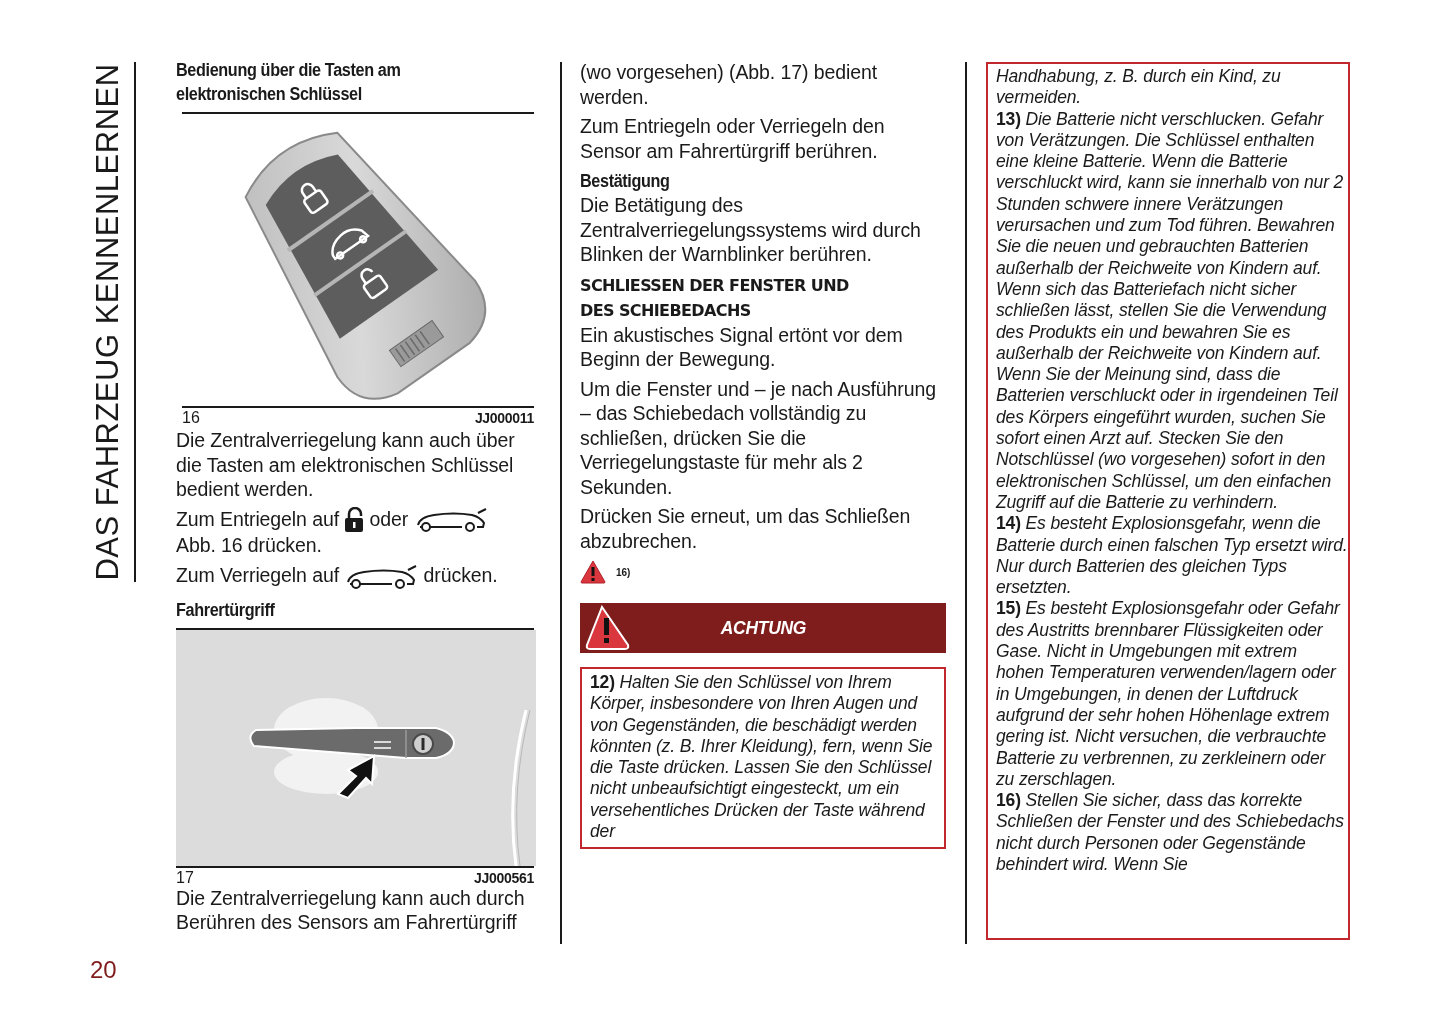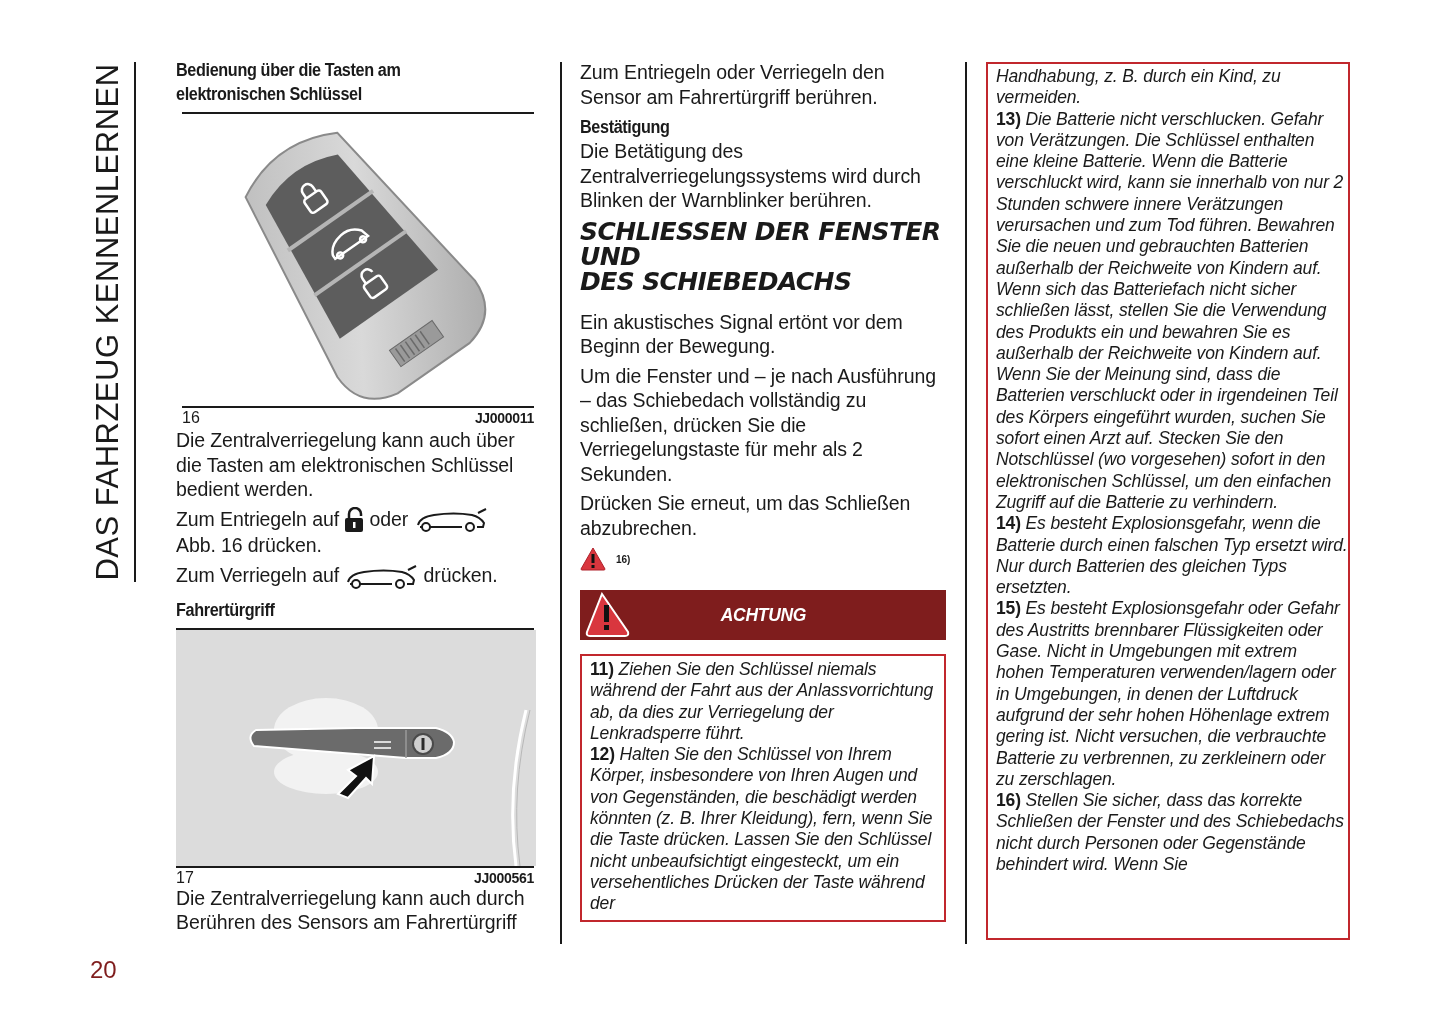--- a/index.html
+++ b/index.html
@@ -21,21 +21,21 @@
 
   .subhead { font-family:"Liberation Sans", sans-serif; font-weight:bold; font-size:18px; line-height:24px; letter-spacing:-0.4px; transform:scaleX(0.9); transform-origin:left; white-space:nowrap; }
   .body { font-size:19.5px; line-height:24.5px; letter-spacing:-0.1px; }
   .body p { margin:0 0 5px 0; }
 
   .fig-frame { position:relative; border-top:2px solid #1a1a1a; border-bottom:2px solid #1a1a1a; }
   .fig-caption { display:flex; justify-content:space-between; align-items:flex-end; height:16px; margin-top:2px; }
   .fig-caption .num { font-size:16px; line-height:16px; }
   .fig-caption .code { font-size:14px; font-weight:bold; letter-spacing:-0.3px; }
 
-  .heading-big { font-family:"DejaVu Sans", sans-serif; font-weight:bold; font-size:25px; line-height:25px; letter-spacing:-0.6px; margin:6px 0 16px 0;font-style:italic; }
+  .heading-big { font-family:"DejaVu Sans", sans-serif; font-weight:bold; font-size:16px; line-height:25px; letter-spacing:-0.6px; margin:6px 0 0 0; }
 
   .warn-ref { display:flex; align-items:center; gap:10px; margin-top:6px; height:26px; }
   .warn-ref .ref { font-size:10px; font-weight:bold; }
 
   .achtung-bar { margin-top:18px; height:50px; background:#7f1d1d; position:relative; display:flex; align-items:center; justify-content:center; }
   .achtung-bar .label { color:#ffffff; font-weight:bold; font-style:italic; font-size:19px; letter-spacing:-0.3px; transform:scaleX(0.92); }
   .achtung-bar .icon { position:absolute; left:2px; top:2px; }
 
   .redbox { border:2px solid #c1272d; padding:3px 0 5px 8px; font-size:17.5px; line-height:21.3px; font-style:italic; letter-spacing:-0.15px; }
   .redbox .item-num { font-style:normal; font-weight:bold; }
@@ -154,20 +154,21 @@
     <span class="num">17</span>
     <span class="code">JJ000561</span>
   </div>
   <div class="body">
     <p>Die Zentralverriegelung kann auch durch Berühren des Sensors am Fahrertürgriff</p>
   </div>
 </div>
 
 <div class="col col2">
   <div class="body">
+    <p>(wo vorgesehen) (Abb. 17) bedient werden.</p>
     <p>Zum Entriegeln oder Verriegeln den Sensor am Fahrertürgriff berühren.</p>
   </div>
   <div class="subhead" style="margin-top:6px;">Bestätigung</div>
   <div class="body">
     <p>Die Betätigung des Zentralverriegelungssystems wird durch Blinken der Warnblinker berühren.</p>
   </div>
   <div class="heading-big">
     <div>SCHLIESSEN DER FENSTER UND</div>
     <div>DES SCHIEBEDACHS</div>
   </div>
@@ -189,24 +190,20 @@
     <svg class="icon" width="50" height="46" viewBox="0 0 50 46">
       <path d="M20,2 L46,40 Q47,44 43,44 L8,44 Q4,44 5,40 Z" fill="#d9363e" stroke="#ffffff" stroke-width="2"></path>
       <rect x="22" y="13" width="5" height="17" fill="#111"></rect>
       <rect x="22" y="33" width="5" height="5" fill="#111"></rect>
     </svg>
     <span class="label">ACHTUNG</span>
   </div>
 
   <div class="redbox">
     <div>
-      <span class="item-num">11)</span>
-      <span>Ziehen Sie den Schlüssel niemals während der Fahrt aus der Anlassvorrichtung ab, da dies zur Verriegelung der Lenkradsperre führt.</span>
-    </div>
-    <div>
       <span class="item-num">12)</span>
       <span>Halten Sie den Schlüssel von Ihrem Körper, insbesondere von Ihren Augen und von Gegenständen, die beschädigt werden könnten (z. B. Ihrer Kleidung), fern, wenn Sie die Taste drücken. Lassen Sie den Schlüssel nicht unbeaufsichtigt eingesteckt, um ein versehentliches Drücken der Taste während der</span>
     </div>
   </div>
 </div>
 
 <div class="col col3">
   <div class="redbox">
     <div>Handhabung, z. B. durch ein Kind, zu vermeiden.</div>
     <div>

